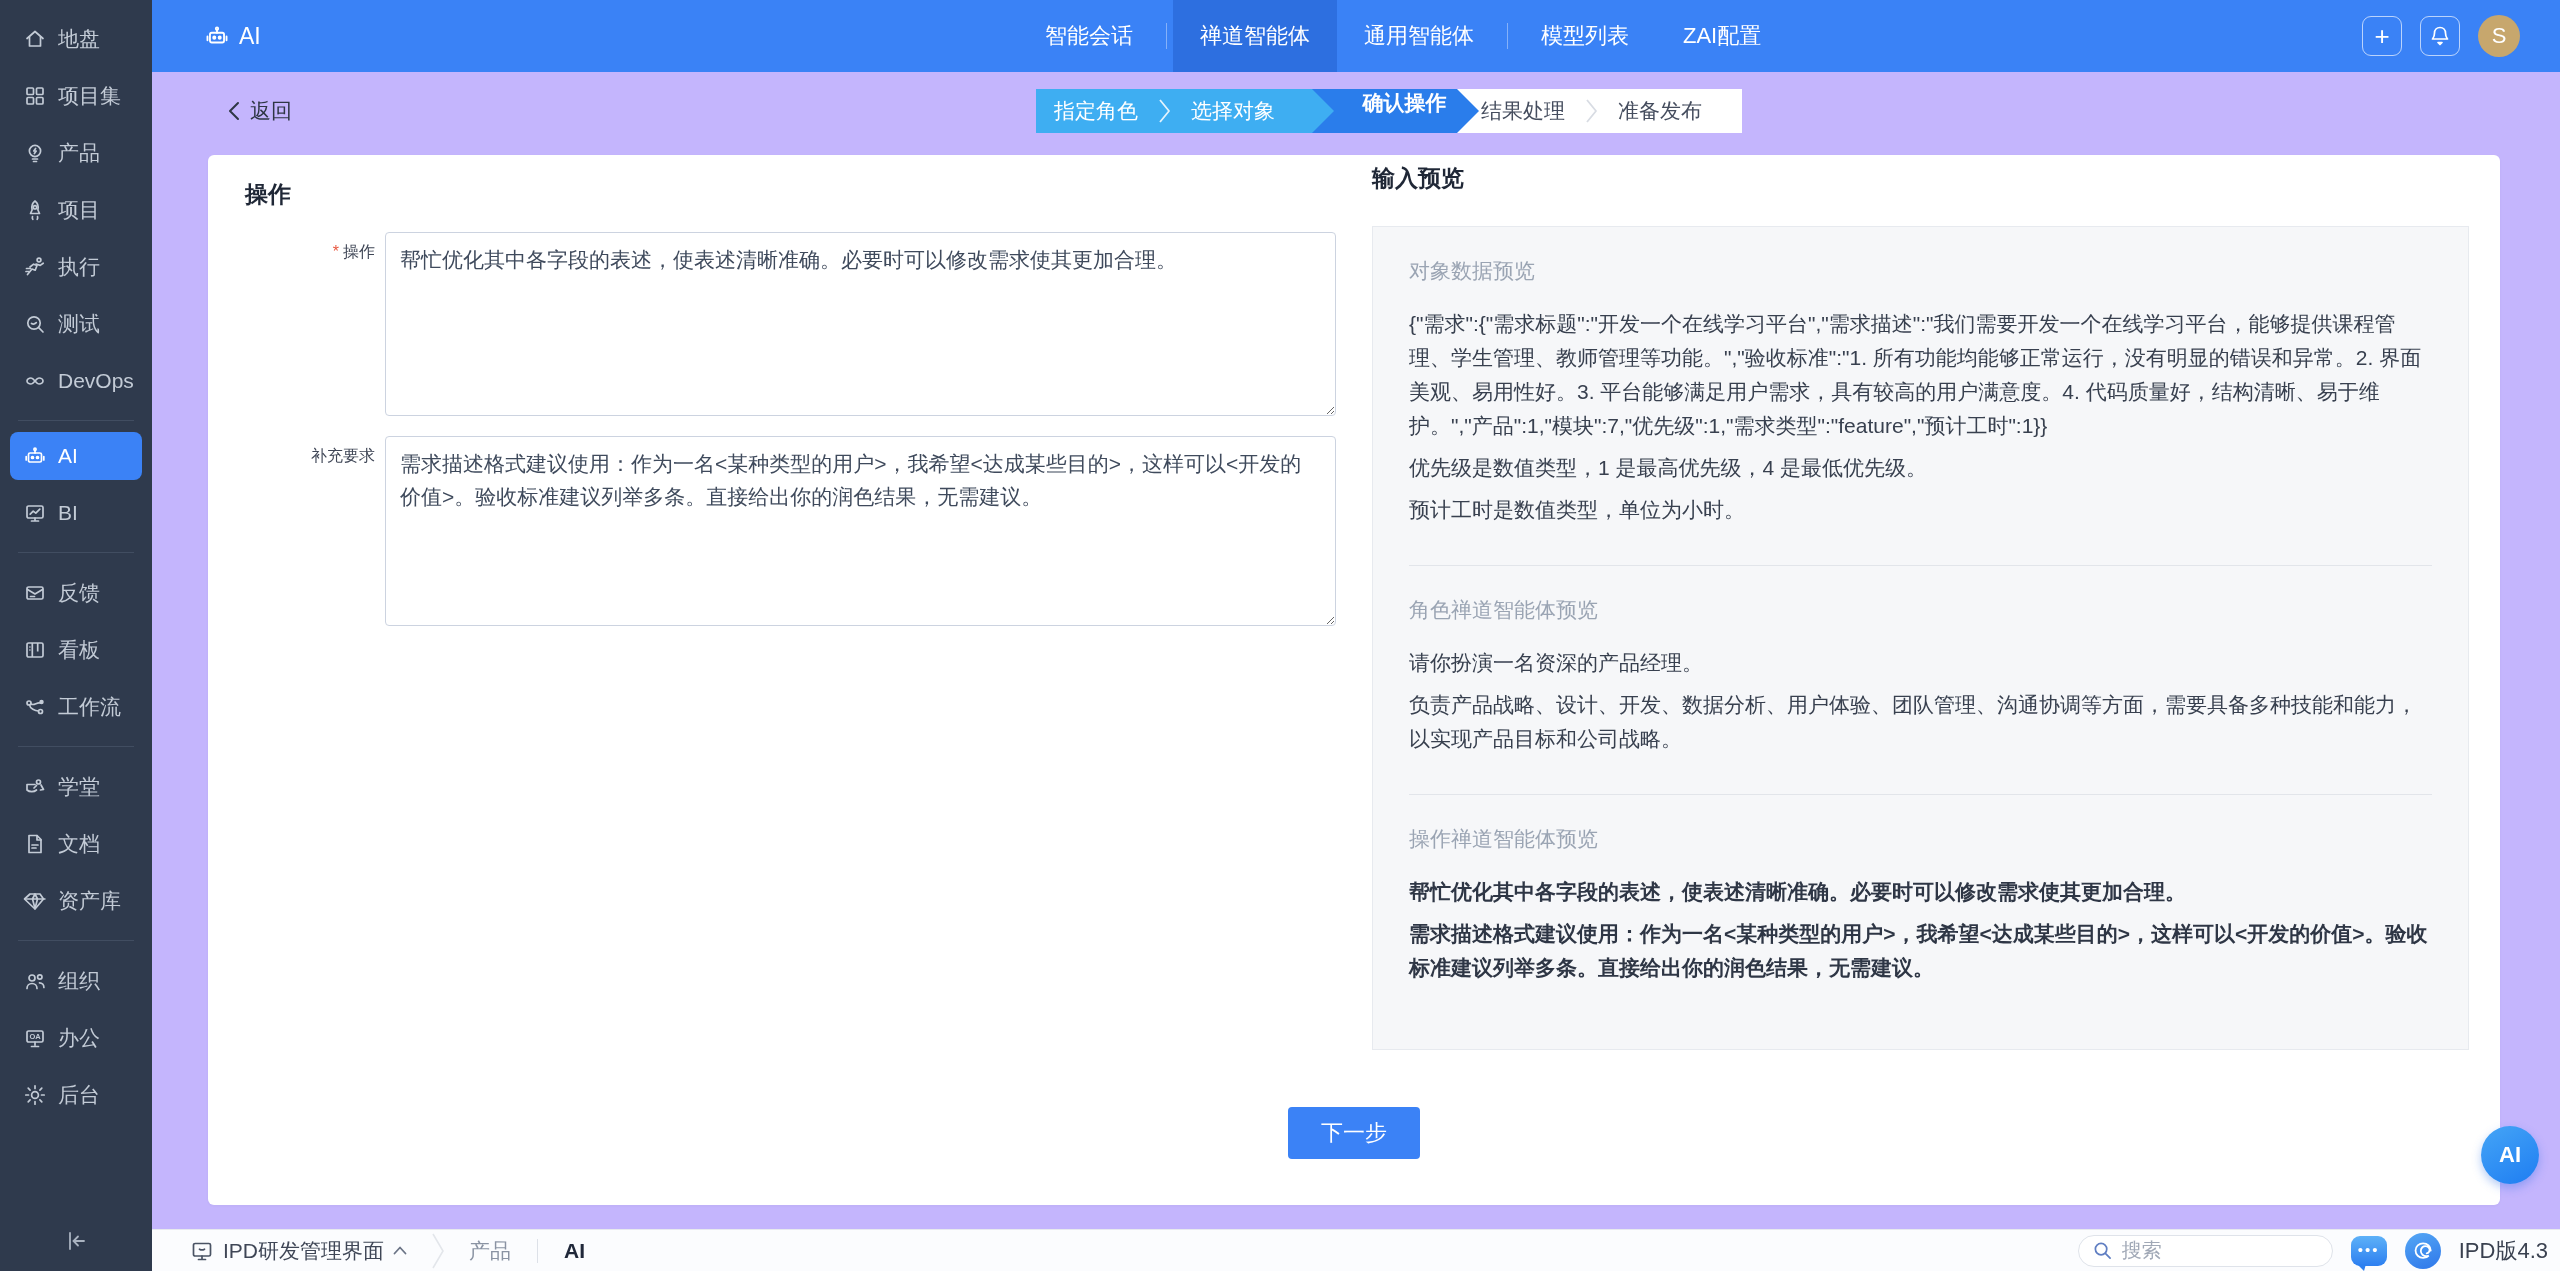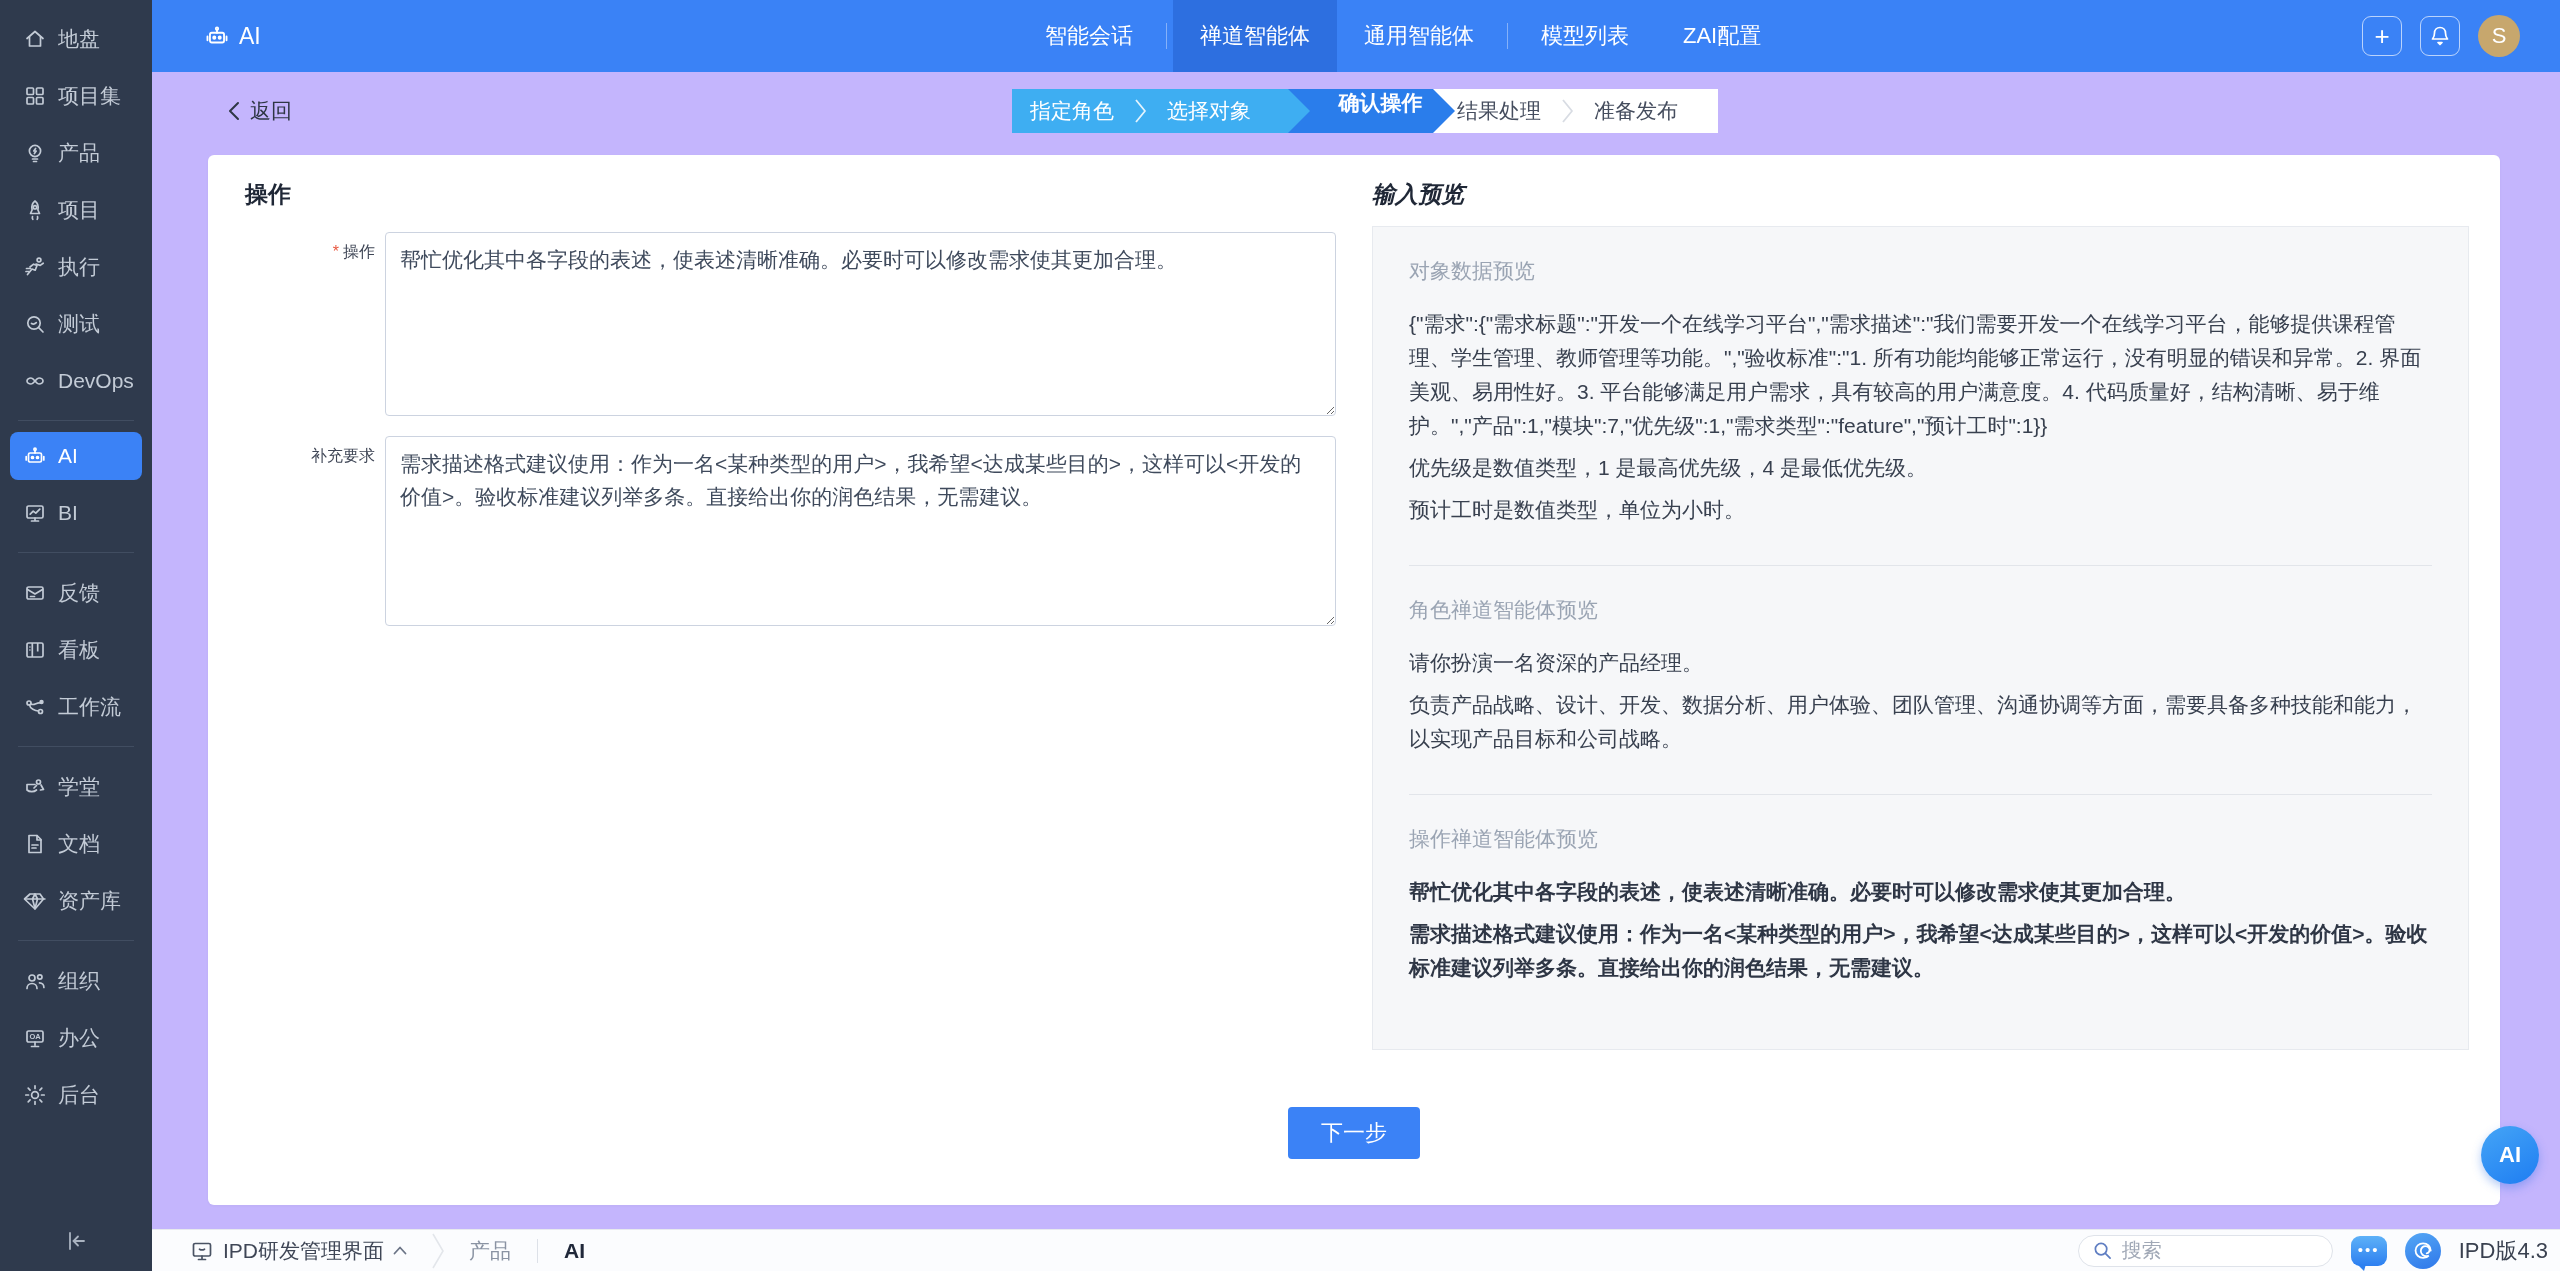--- a/index.html
+++ b/index.html
@@ -22,31 +22,31 @@
   .nav-tabs { position:absolute; left:866px; top:0; height:72px; display:flex; align-items:center; }
   .nav-tab { height:72px; display:flex; align-items:center; padding:0 27px; font-size:22px; cursor:pointer; white-space:nowrap; }
   .nav-tab.active { background:#2d6fe0; }
   .nav-sep { width:1px; height:26px; background:rgba(255,255,255,.38); margin:0 6px; }
   .nav-right { position:absolute; right:40px; top:0; height:72px; display:flex; align-items:center; gap:18px; }
   .nav-sq { width:40px; height:40px; border:1.5px solid rgba(255,255,255,.65); border-radius:9px; display:flex; align-items:center; justify-content:center; font-size:26px; font-weight:400; cursor:pointer; }
   .avatar { width:42px; height:42px; border-radius:50%; background:#c7a76d; display:flex; align-items:center; justify-content:center; font-size:22px; color:#fff; cursor:pointer; }
 
   
   .back-link { position:absolute; left:228px; top:89px; height:44px; display:flex; align-items:center; gap:10px; color:#2e3644; font-size:21px; cursor:pointer; }
-  .steps { position:absolute; left:1012px; top:89px; height:44px; display:flex; }
+  .steps { position:absolute; left:1036px; top:89px; height:44px; display:flex; }
   .step-a { position:relative; z-index:3; width:298px; background:#3eaef2; clip-path:polygon(0 0, calc(100% - 22px) 0, 100% 50%, calc(100% - 22px) 100%, 0 100%); display:flex; align-items:center; gap:20px; padding-left:18px; color:#fff; font-size:21px; }
   .step-b { position:relative; z-index:2; width:189px; margin-left:-44px; background:#2a7deb; clip-path:polygon(0 0, calc(100% - 22px) 0, 100% 50%, calc(100% - 22px) 100%, 0 100%); display:flex; align-items:flex-start; justify-content:center; padding-left:40px; color:#fff; font-size:21px; font-weight:bold; }
   .step-c { position:relative; z-index:1; width:307px; margin-left:-44px; background:#ffffff; display:flex; align-items:center; gap:20px; padding-left:46px; color:#454d5e; font-size:21px; }
   .steps .lbl { white-space:nowrap; cursor:pointer; }
 
   
   .card { position:absolute; left:208px; top:155px; width:2292px; height:1050px; background:#fff; border-radius:6px; box-shadow:0 1px 3px rgba(30,40,60,.04); }
   .sec-title { position:absolute; font-size:23px; font-weight:bold; color:#1f2736; }
   .t-op { left:37px; top:24px; }
-  .t-preview { left:1164px; top:24px;font-style:italic; }
+  .t-preview { left:1164px; top:8px; }
 
   .frow { position:absolute; left:0; display:flex; }
   .frow .flabel { width:167px; text-align:right; padding-top:10px; font-size:16px; color:#3f4656; }
   .req { color:#e8573f; margin-right:4px; }
   .ta { position:absolute; left:177px; width:951px; border:1px solid #ccd3e0; border-radius:4px; background:#fff; font-family:"Liberation Sans","DejaVu Sans",sans-serif; font-size:21px; color:#3f4a5c; line-height:1.55; padding:11px 14px; resize:both; outline:none; }
   .row1 { top:77px; } .ta1 { top:77px; height:184px; }
   .row2 { top:281px; } .ta2 { top:281px; height:190px; }
 
   .next-btn { position:absolute; left:50%; transform:translateX(-50%); top:952px; width:132px; height:52px; background:#3b82f6; color:#fff; border:none; border-radius:4px; font-size:22px; font-family:inherit; cursor:pointer; }
 

